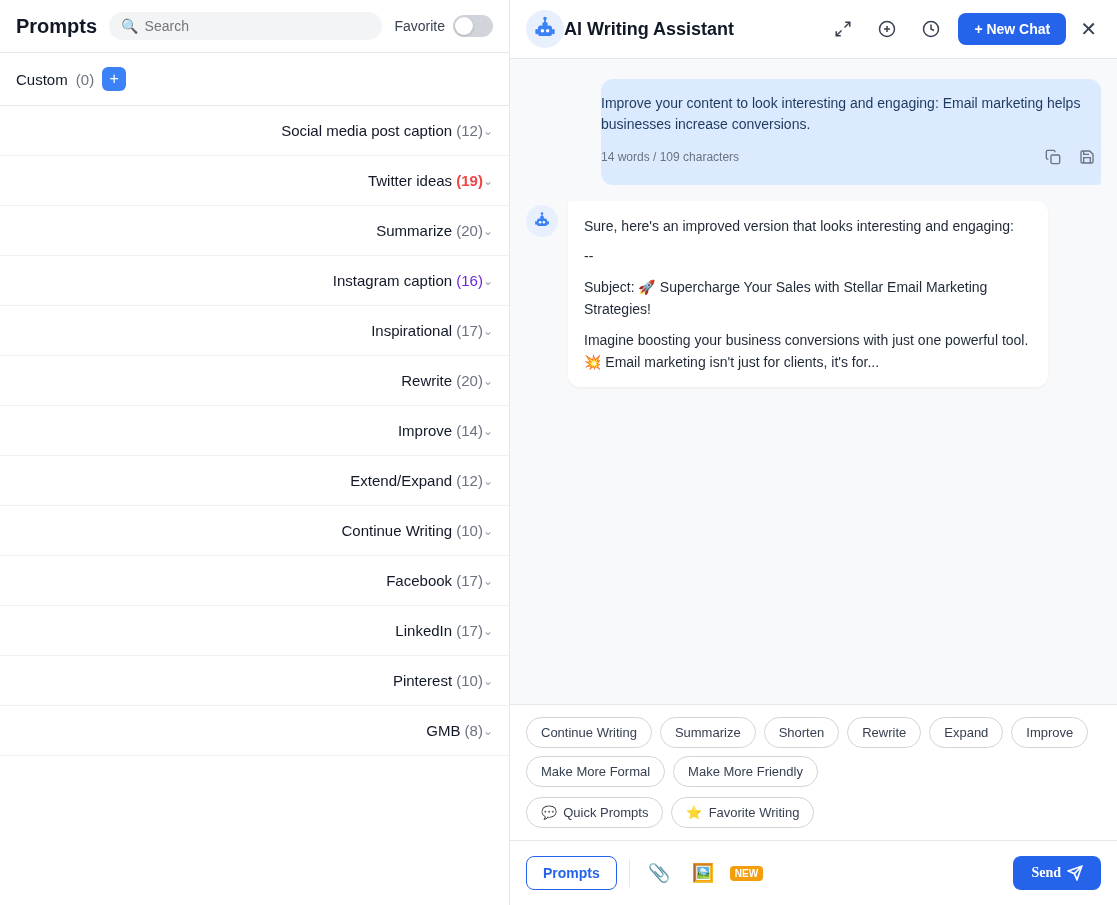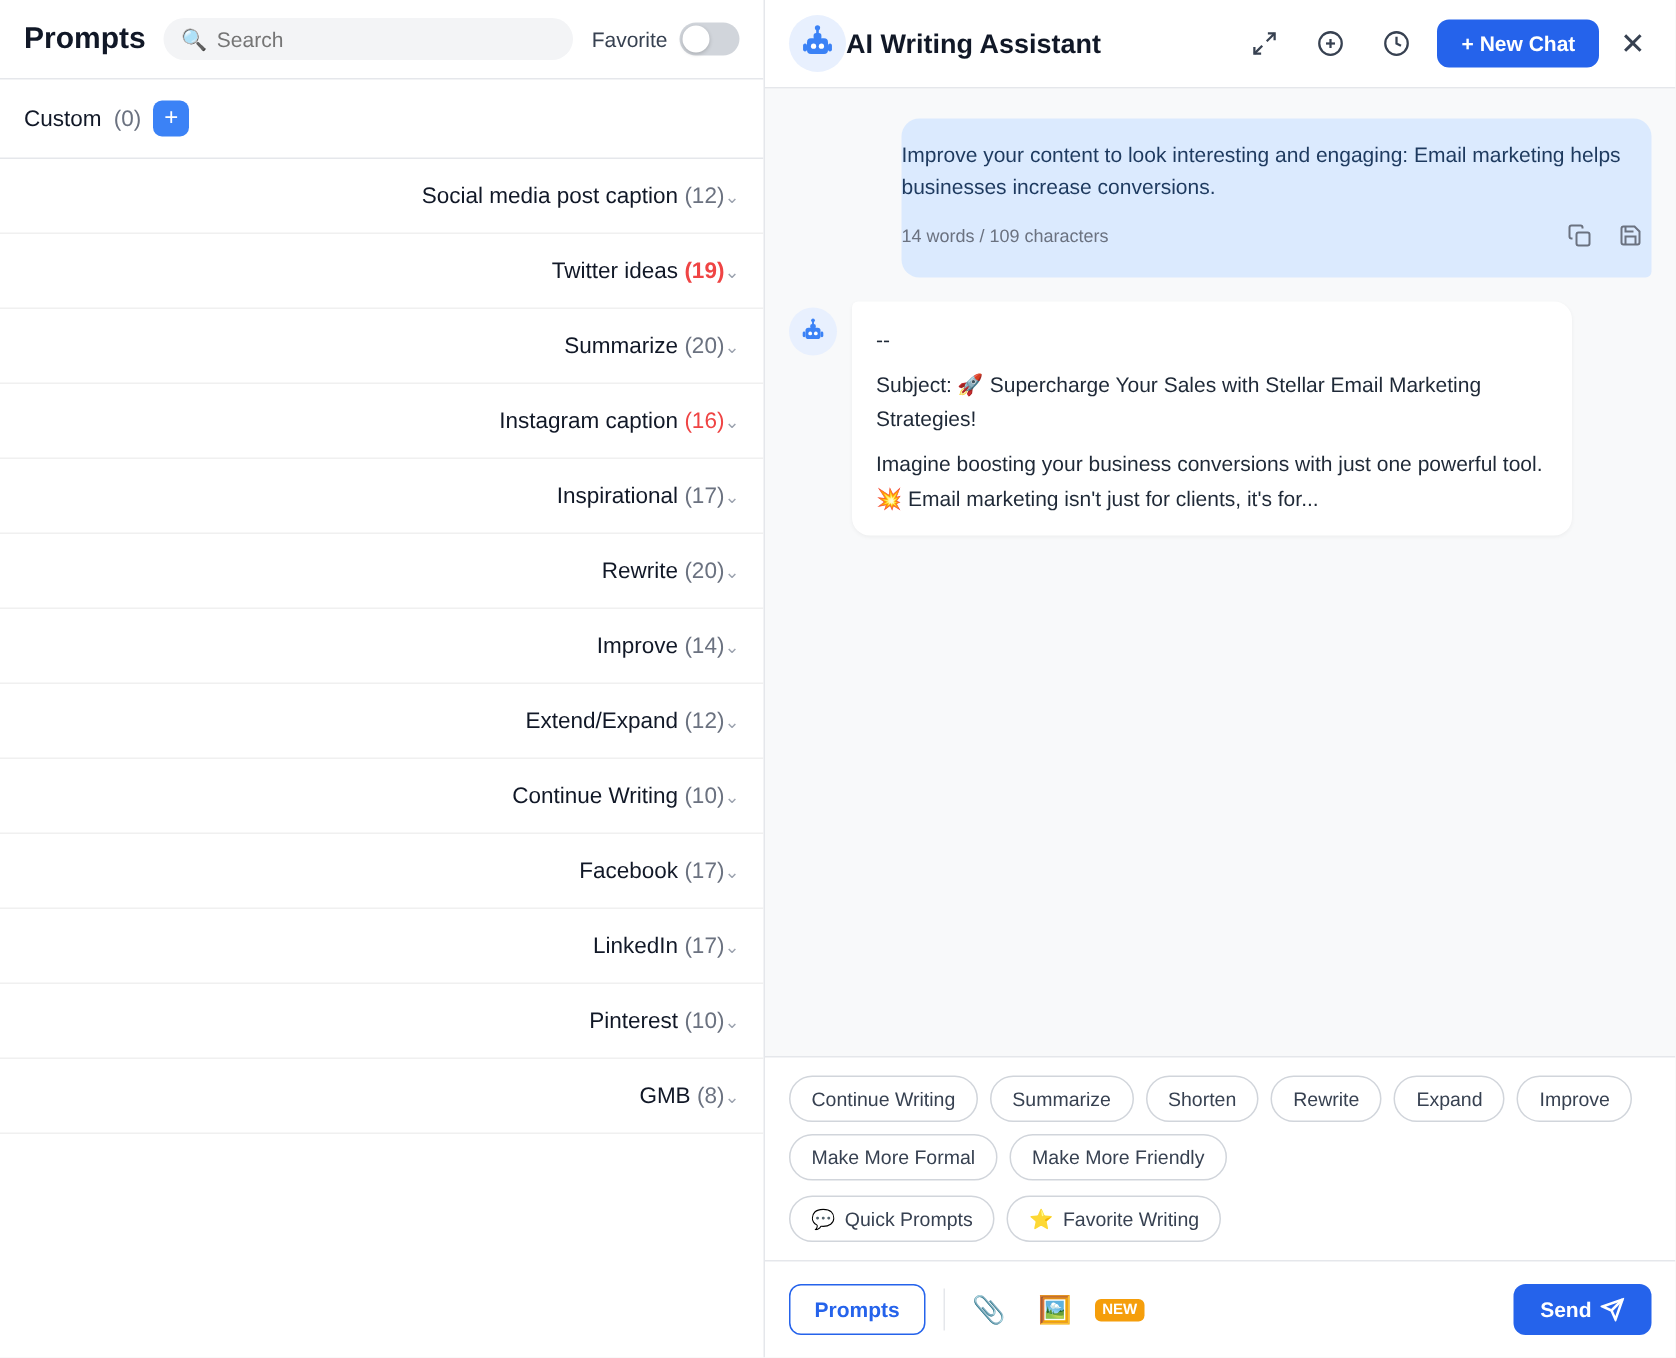--- a/index.html
+++ b/index.html
@@ -422,20 +422,21 @@
       gap: 6px;
       background: #2563eb;
       color: #fff;
       border: none;
       border-radius: 8px;
       padding: 9px 18px;
       font-size: 14px;
       font-weight: 600;
       cursor: pointer;
       margin-left: auto;
+      font-family: Liberation Serif, serif;
     }
   </style>
 </head>
 <body>
 
 <div class="left-panel">
   <div class="left-header">
     <span class="left-header-title">Prompts</span>
     <div class="search-box">
       <span class="search-icon">🔍</span>
@@ -469,21 +470,21 @@
       <span class="chevron-icon">⌄</span>
     </div>
       <div class="category-item">
       <span class="category-name">
         Summarize <span style="color:#6b7280; font-weight:400;">(20)</span>
       </span>
       <span class="chevron-icon">⌄</span>
     </div>
       <div class="category-item">
       <span class="category-name">
-        Instagram caption <span style="color:#ef4444; font-weight:400;">(16)</span>
+        Instagram caption <span style="color:#6d28d9; font-weight:400;">(16)</span>
       </span>
       <span class="chevron-icon">⌄</span>
     </div>
       <div class="category-item">
       <span class="category-name">
         Inspirational <span style="color:#6b7280; font-weight:400;">(17)</span>
       </span>
       <span class="chevron-icon">⌄</span>
     </div>
       <div class="category-item">
@@ -615,20 +616,21 @@
           <rect x="13" y="8" width="6" height="5" rx="2" fill="#3b82f6"></rect>
           <circle cx="13" cy="18" r="2" fill="white"></circle>
           <circle cx="19" cy="18" r="2" fill="white"></circle>
           <rect x="5" y="16" width="3" height="6" rx="1.5" fill="#3b82f6"></rect>
           <rect x="24" y="16" width="3" height="6" rx="1.5" fill="#3b82f6"></rect>
           <line x1="16" y1="8" x2="16" y2="5" stroke="#3b82f6" stroke-width="2"></line>
           <circle cx="16" cy="4" r="2" fill="#3b82f6"></circle>
         </svg>
       </div>
       <div class="bot-message-bubble">
+        <p>Sure, here's an improved version that looks interesting and engaging:</p>
         <p>--</p>
         <p>Subject: 🚀 Supercharge Your Sales with Stellar Email Marketing Strategies!</p>
         <p>Imagine boosting your business conversions with just one powerful tool. 💥 Email marketing isn't just for clients, it's for...</p>
       </div>
     </div>
   </div>
 
   <div class="quick-actions">
     <div class="action-buttons-row" id="action-buttons-row">
         <button class="action-btn">Continue Writing</button>

